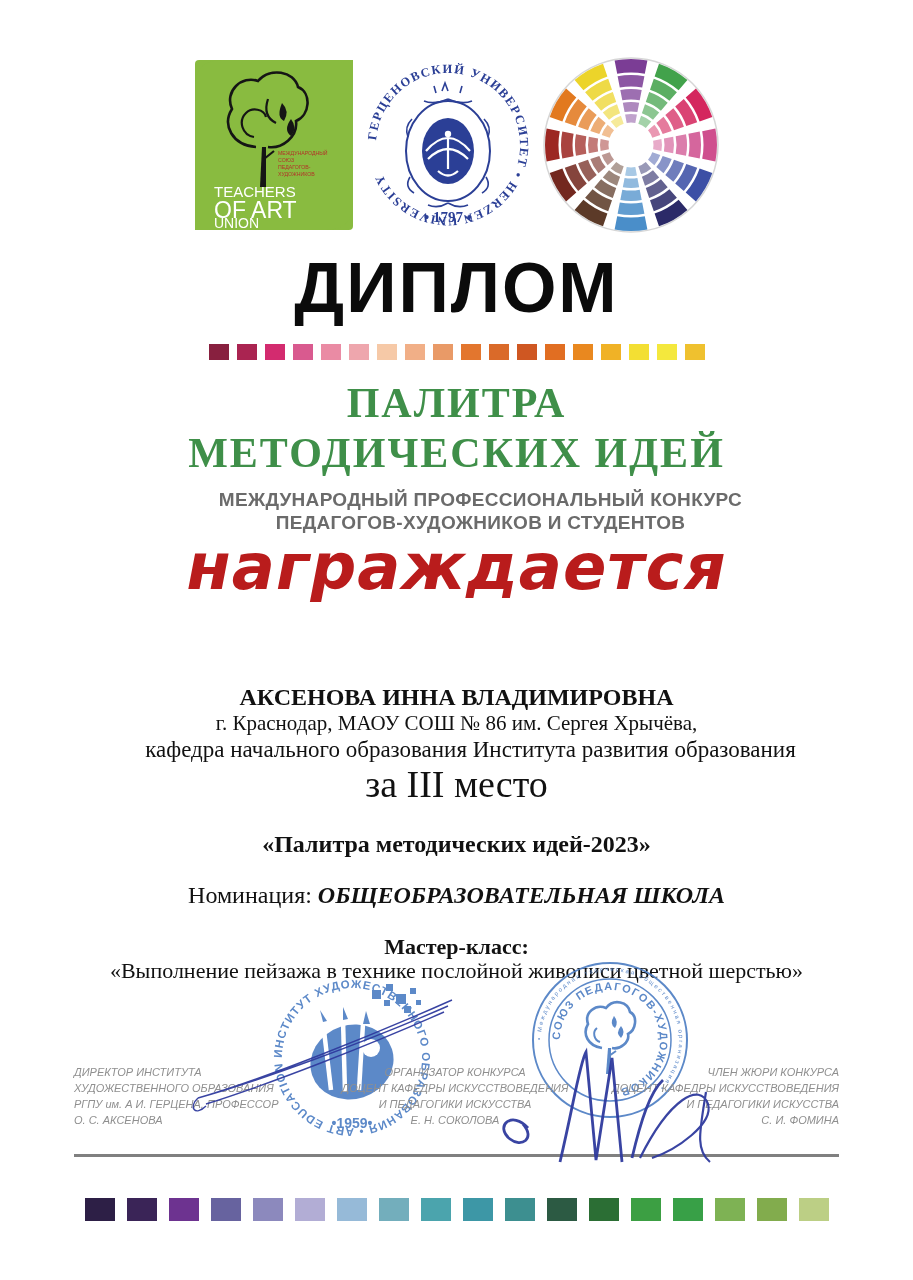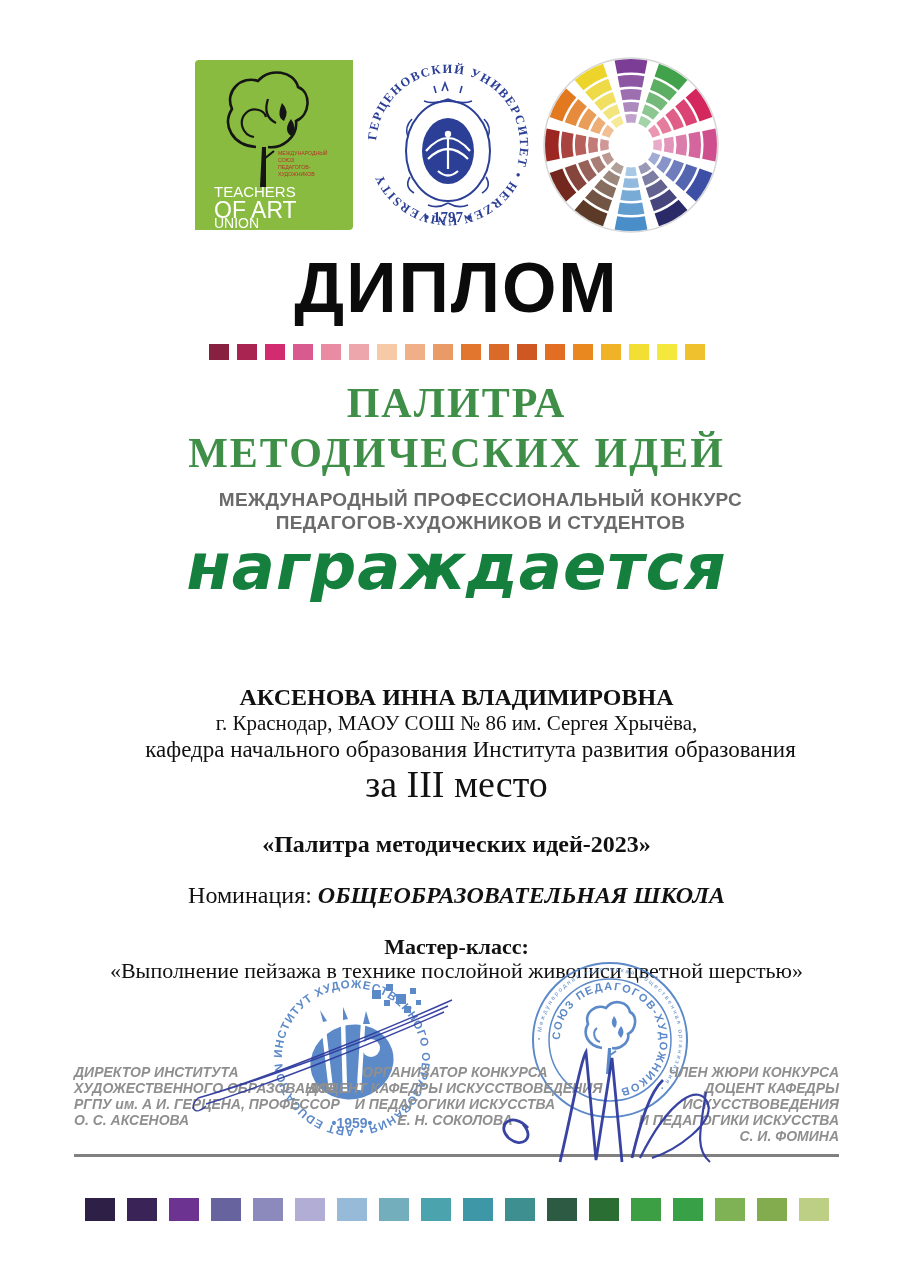--- a/index.html
+++ b/index.html
@@ -28,42 +28,42 @@
 
   .contest-name{
     top:378px;color:#3f8f49;font-weight:700;font-size:42px;line-height:50px;letter-spacing:2px;text-align:center;
   }
   .contest-subtitle{
     top:488px;font-family:"Liberation Sans",sans-serif;font-weight:700;
     font-size:19px;line-height:23px;color:#6b6b6b;letter-spacing:.3px;padding-left:48px;
   }
   .award-word{
     top:530px;font-family:"DejaVu Sans",sans-serif;font-weight:700;font-style:italic;
-    font-size:64px;color:#15803d;letter-spacing:1px;
+    font-size:64px;color:#b91c1c;letter-spacing:1px;
   }
 
   .recipient-name{top:684px;font-size:24px;font-weight:700;}
   .recipient-loc{top:711px;font-size:21px;}
   .recipient-dept{top:737px;font-size:23px;padding-left:28px;}
 
   .place{top:762px;font-size:38px;}
   .comp-line{top:801px;font-size:24px;}
   .comp-line b{font-weight:700;}
   .comp-name{top:831px;font-size:24px;font-weight:700;}
 
   .nomination{top:882px;font-size:24px;}
   .nomination .val{font-weight:700;font-style:italic;}
 
   .mk-label{top:934px;font-size:22px;font-weight:700;}
   .mk-quote{top:958px;font-size:22px;}
 
   
   .sigblock{
     position:absolute;top:1064px;font-family:"Liberation Sans",sans-serif;
-    font-weight:700;font-style:italic;font-size:14px;line-height:16px;color:#8f8f8f;z-index:3;
+    font-weight:400;font-style:italic;font-size:11px;line-height:16px;color:#8f8f8f;z-index:3;
   }
   .sig-left{left:74px;width:280px;text-align:left;}
   .sig-center{left:285px;width:340px;text-align:center;}
   .sig-right{right:74px;width:290px;text-align:right;}
 
   .rule{position:absolute;top:1154px;left:74px;right:74px;height:3px;background:#808080;z-index:1;}
 
   .stamps{position:absolute;top:0;left:0;z-index:2;}
   .ink{position:absolute;top:0;left:0;z-index:4;pointer-events:none;}
 </style>

